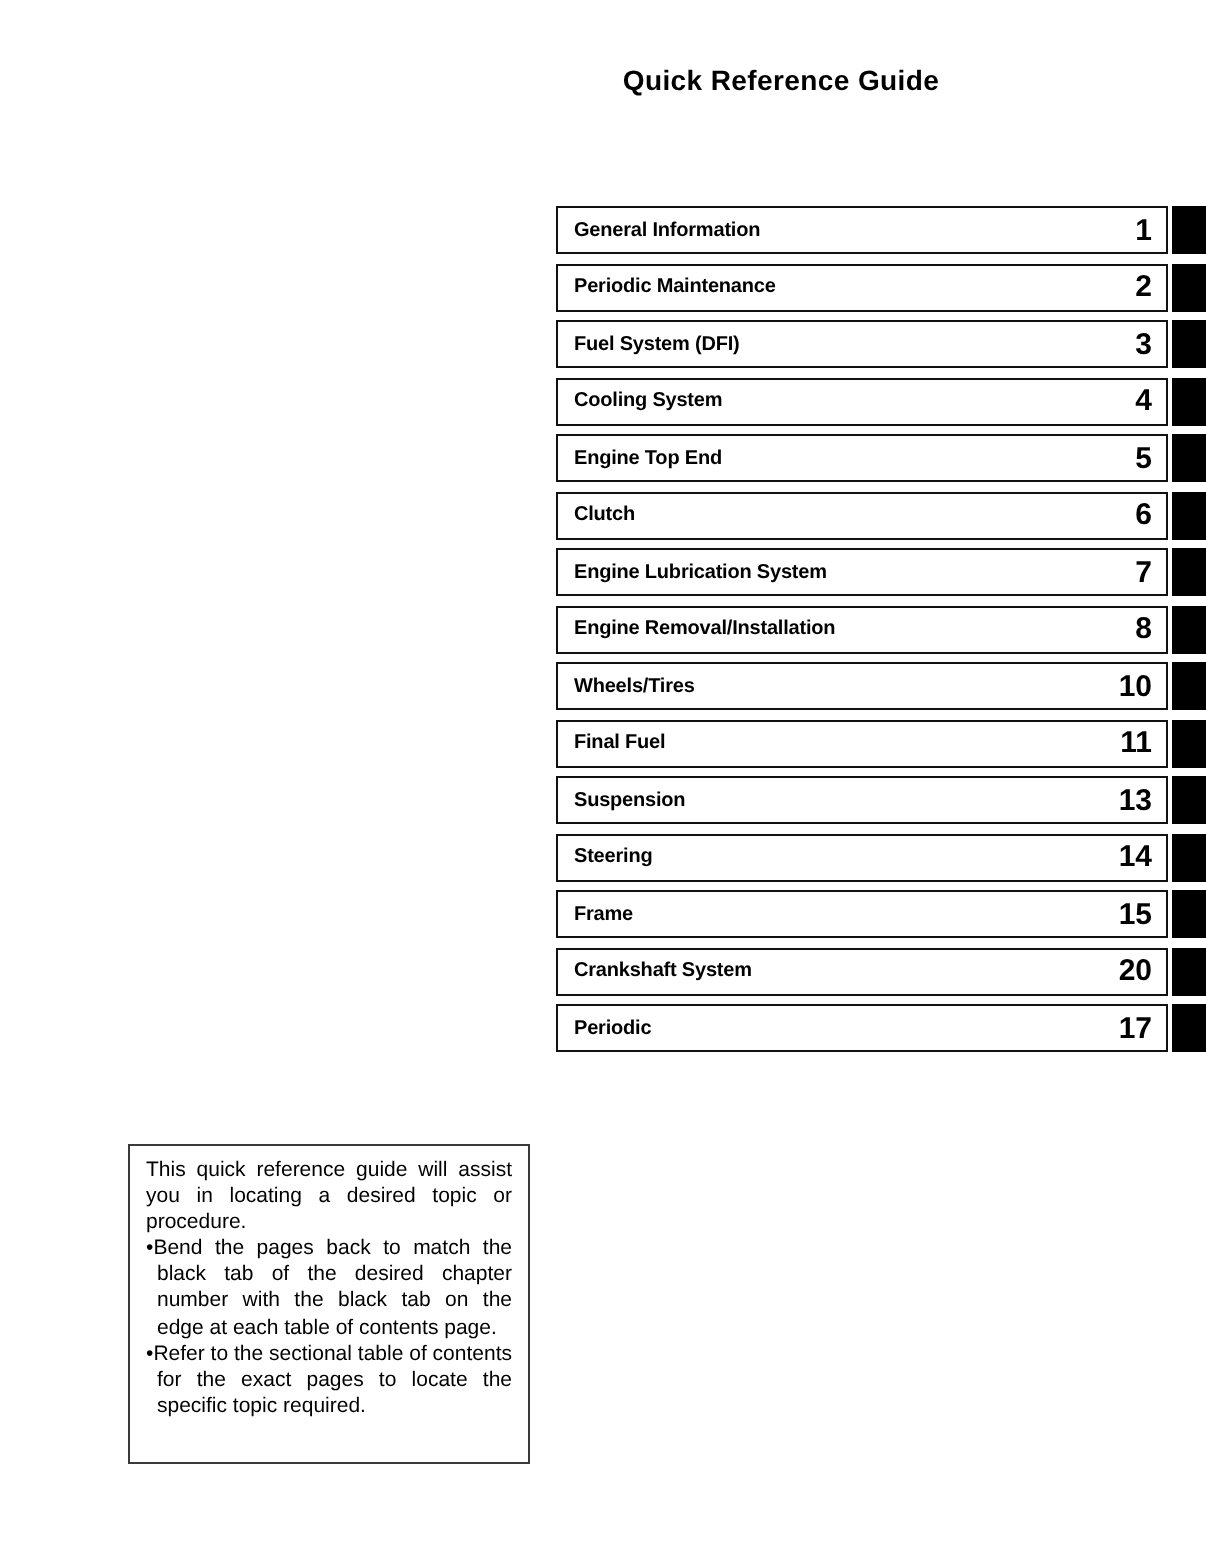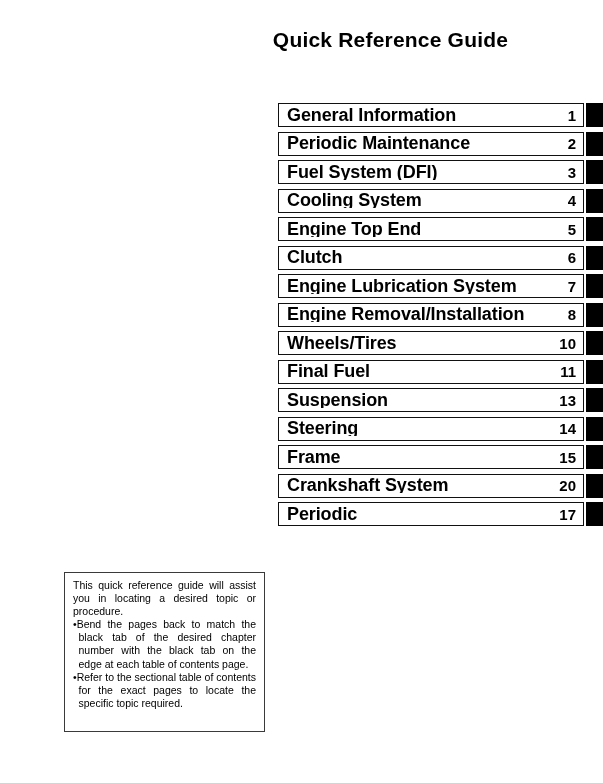--- a/index.html
+++ b/index.html
@@ -18,21 +18,21 @@
     -webkit-font-smoothing: antialiased;
   }
 
   
   #page-title {
     position: absolute;
     left: 0;
     top: 27px;
     width: 603px;
     text-align: center;
-    font-size: 21px;
+    font-size: 14px;
     font-weight: bold;
     letter-spacing: 0.2px;
     line-height: 26px;
     white-space: nowrap;
   }
   #page-title .title-text {
     display: inline-block;
     padding-left: 178px; 
   }
 
@@ -55,21 +55,21 @@
     border: 1.5px solid #111111;
     background: #ffffff;
     display: flex;
     align-items: center;
     justify-content: space-between;
     padding: 0 7px 0 8px;
     box-sizing: border-box;
     min-width: 0;
   }
   .chapter-name {
-    font-size: 18px;
+    font-size: 10px;
     font-weight: bold;
     line-height: 15px;
     white-space: nowrap;
     overflow: hidden;
     letter-spacing: -0.1px;
   }
   .chapter-number {
     font-size: 15px;
     font-weight: bold;
     line-height: 15px;

